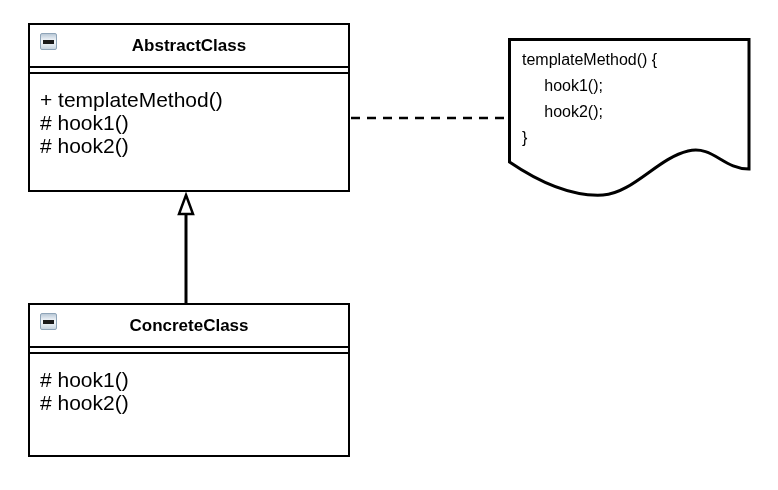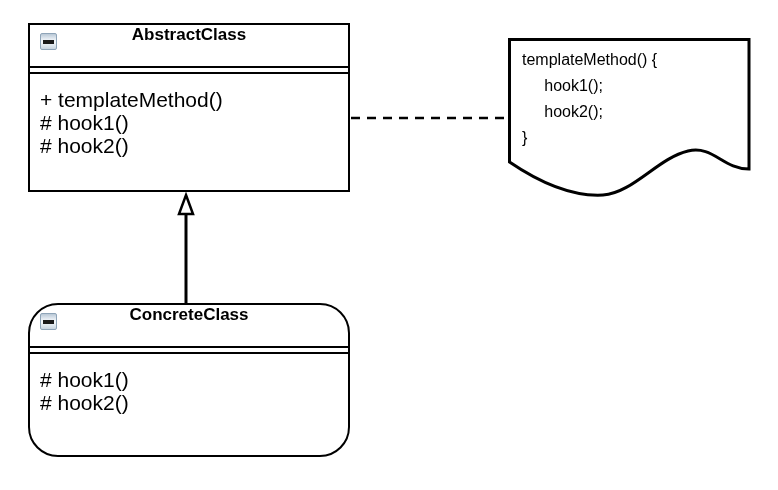--- a/index.html
+++ b/index.html
@@ -24,21 +24,21 @@
     position: absolute;
     box-sizing: border-box;
     background: #ffffff;
     border: 2px solid #000000;
   }
   .uml-class-header {
     position: relative;
     box-sizing: border-box;
     height: 41px;
     display: flex;
-    align-items: flex-start;
+    align-items: center;
     justify-content: center;
   }
   .uml-class-title {
     font-size: 17px;
     font-weight: bold;
     color: #000000;
     letter-spacing: 0px;
     text-align: center;
     white-space: nowrap;
     padding: 0 6px;
@@ -140,21 +140,21 @@
       <span class="uml-class-title">AbstractClass</span>
     </div>
     <div class="uml-divider"></div>
     <div class="uml-members">
       <div class="uml-member">+ templateMethod()</div>
       <div class="uml-member"># hook1()</div>
       <div class="uml-member"># hook2()</div>
     </div>
   </div>
 
-  <div class="uml-class" style="left:28px; top:303px; width:322px; height:154px;border-radius:30px;">
+  <div class="uml-class" style="left:28px; top:303px; width:322px; height:154px;">
     <div class="uml-class-header">
       <span class="collapse-icon">
         <span class="bar"></span>
       </span>
       <span class="uml-class-title">ConcreteClass</span>
     </div>
     <div class="uml-divider"></div>
     <div class="uml-members">
       <div class="uml-member"># hook1()</div>
       <div class="uml-member"># hook2()</div>

